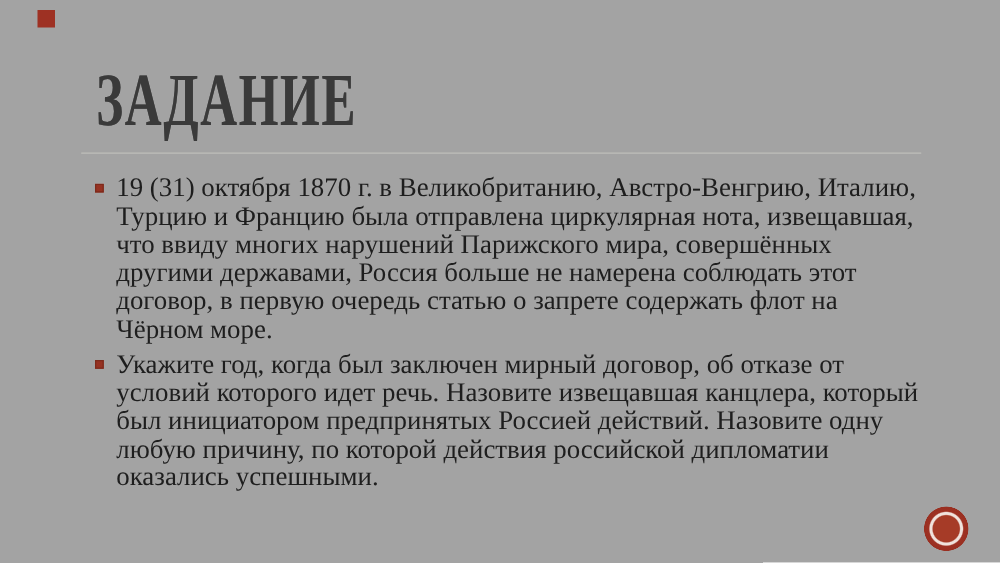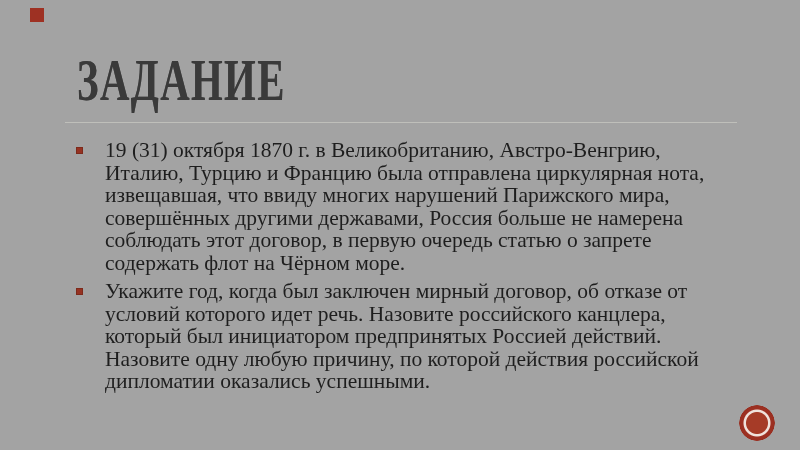--- a/index.html
+++ b/index.html
@@ -49,21 +49,21 @@
   }
   .content {
     position: absolute;
     left: 76px;
     top: 139px;
     width: 664px;
   }
   .para {
     display: flex;
     align-items: flex-start;
-    gap: 22px;
+    gap: 10px;
   }
   .para + .para {
     margin-top: 6px;
   }
   .bullet {
     flex: 0 0 auto;
     width: 7px;
     height: 7px;
     margin-top: 8px;
     background: #963222;
@@ -108,20 +108,20 @@
 
   <div class="content">
 
     <div class="para">
       <span class="bullet"></span>
       <p class="ptext">19 (31) октября 1870 г. в Великобританию, Австро-Венгрию, Италию, Турцию и Францию была отправлена циркулярная нота, извещавшая, что ввиду многих нарушений Парижского мира, совершённых другими державами, Россия больше не намерена соблюдать этот договор, в первую очередь статью о запрете содержать флот на Чёрном море.</p>
     </div>
 
     <div class="para">
       <span class="bullet"></span>
-      <p class="ptext">Укажите год, когда был заключен мирный договор, об отказе от условий которого идет речь. Назовите российского канцлера, который был инициатором предпринятых Россией действий. Назовите одну любую причину, по которой действия российской дипломатии оказались успешными.</p>
+      <p class="ptext">Укажите год, когда был заключен мирный договор, об отказе от условий которого идет речь. Назовите извещавшая канцлера, который был инициатором предпринятых Россией действий. Назовите одну любую причину, по которой действия российской дипломатии оказались успешными.</p>
     </div>
 
   </div>
 
   <div class="stamp"></div>
 
 </div>
 
 </body></html>

